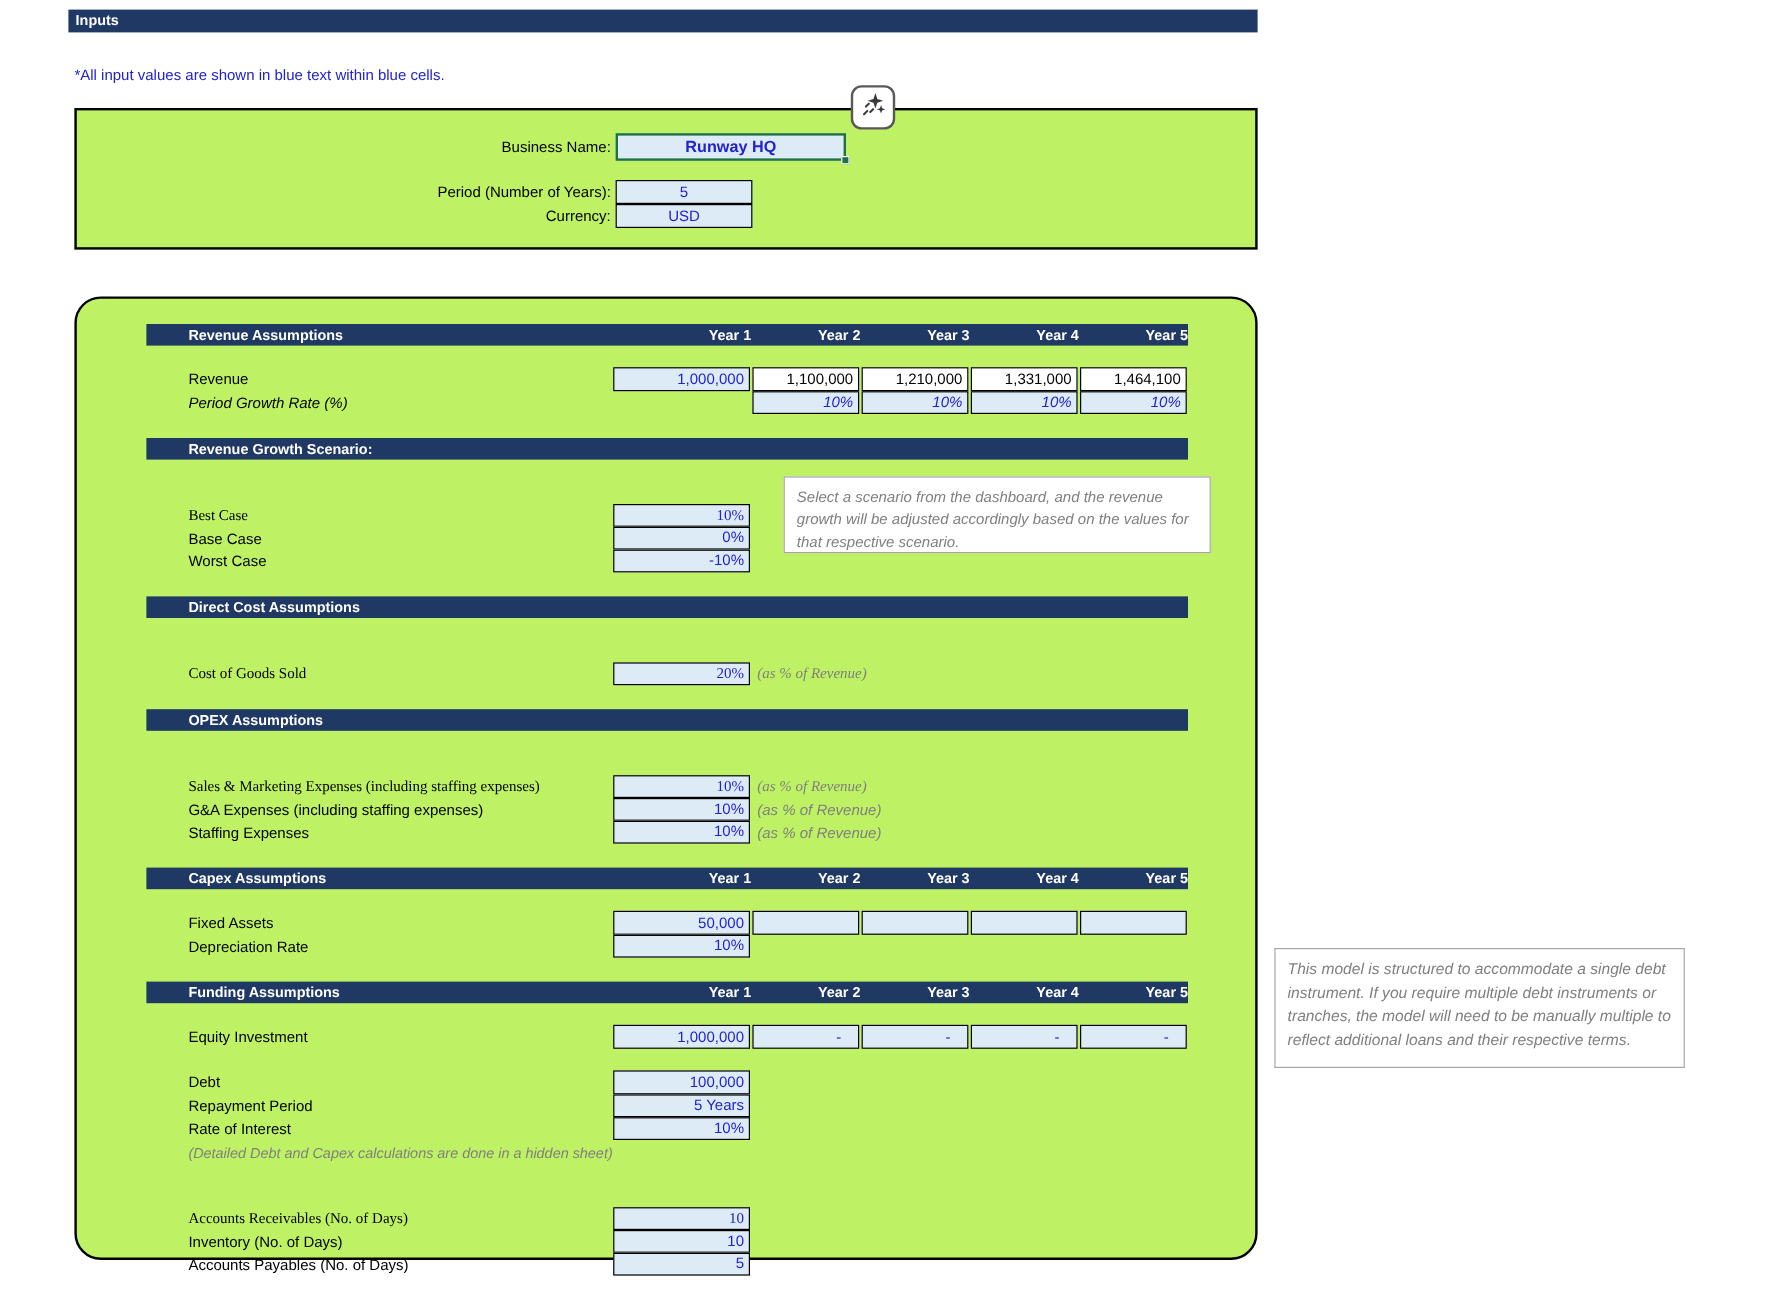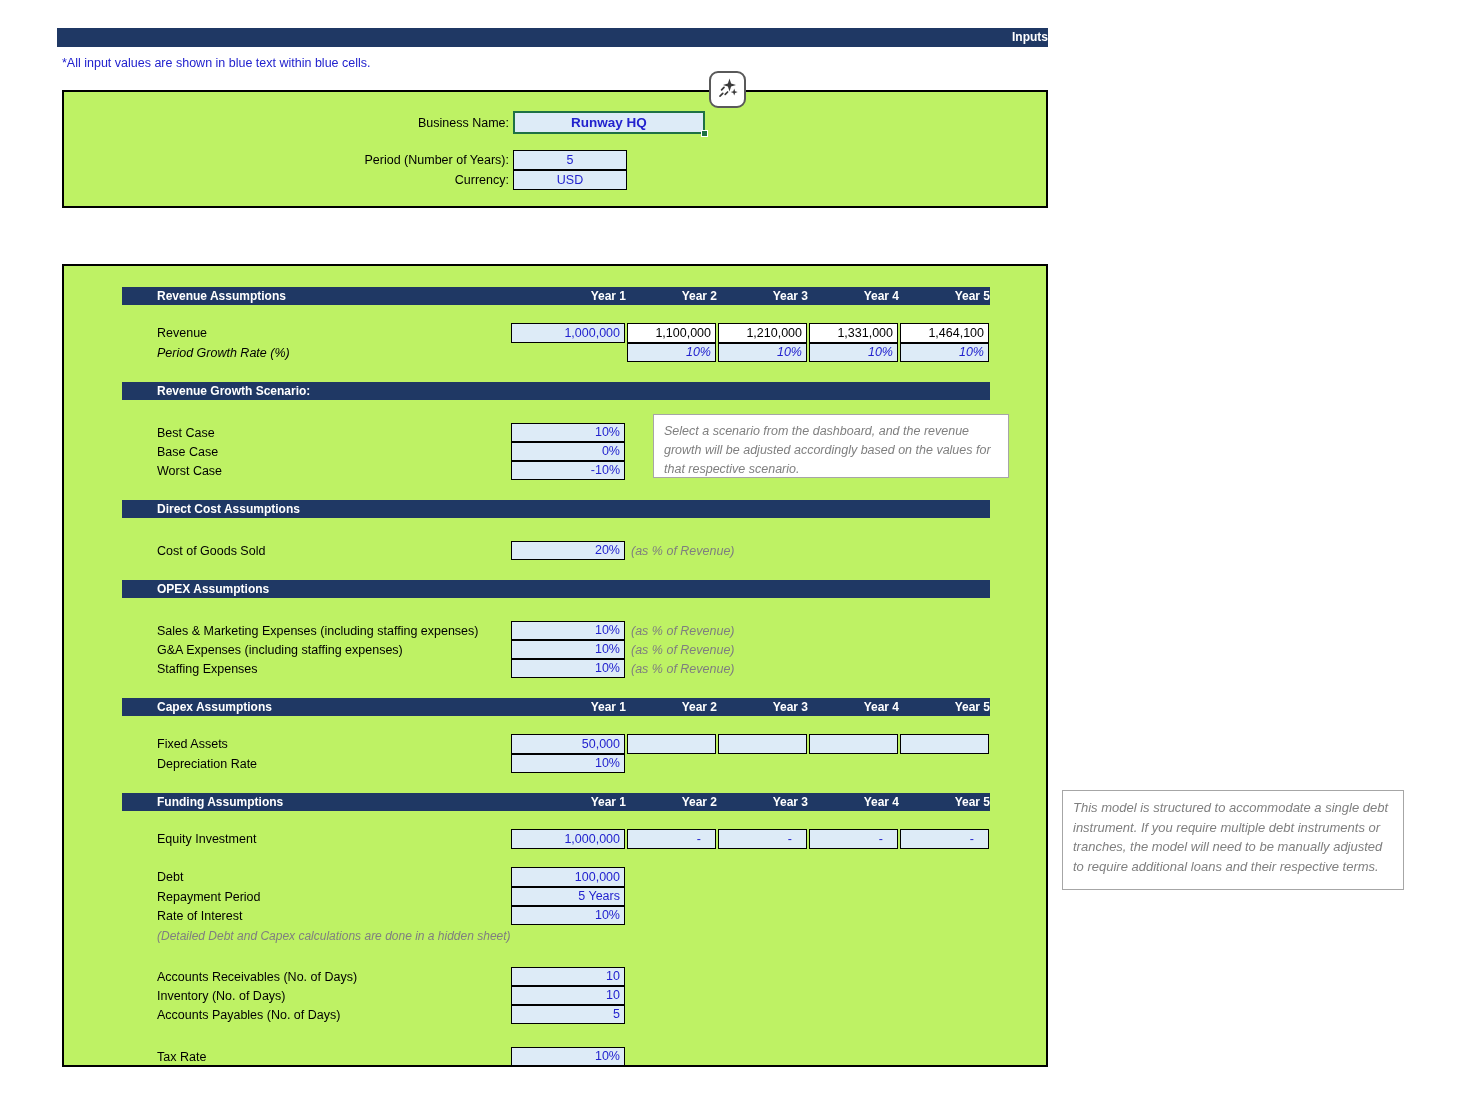--- a/index.html
+++ b/index.html
@@ -4,23 +4,23 @@
 <style>
   * { margin:0; padding:0; box-sizing:border-box; }
   html,body { background:#ffffff; }
   body {
     width:1474px; height:1096px; position:relative;
     font-family:"Liberation Sans", sans-serif; color:#000;
   }
 
   
   .inputs-bar {
-    position:absolute; left:57px; top:28px; width:991px; height:19px;
+    position:absolute; left:57px; top:8px; width:991px; height:19px;
     background:#1F3864; color:#fff; font-weight:bold; font-size:12px;
-    line-height:19px; padding-left:6px;text-align:right;
+    line-height:19px; padding-left:6px;
   }
   .top-note {
     position:absolute; left:62px; top:56px; color:#2222CE; font-size:12.5px;
   }
 
   
   .box { position:absolute; border:2px solid #000; background:#bef264; }
   .box1 { left:62px; top:90px; width:986px; height:118px; }
   .b1-label { position:absolute; left:0; width:445px; text-align:right; font-size:12.5px; }
   .b1-cell {
@@ -38,21 +38,21 @@
   .sm-cell { width:114px; height:20px; border:1px solid #000; line-height:18px; }
 
   
   .magic-btn {
     position:absolute; left:709px; top:71px; width:37px; height:37px;
     background:#fff; border:2px solid #595959; border-radius:9px; z-index:5;
     display:flex; align-items:center; justify-content:center; cursor:pointer;
   }
 
   
-  .box2 { left:62px; top:264px; width:986px; height:803px; }
+  .box2 { left:62px; top:247px; width:986px; height:803px;border-radius:22px; }
   .content { position:absolute; left:58px; top:21px; width:868px; }
 
   .grid { display:grid; grid-template-columns:388px 116px 91px 91px 91px 91px; }
   .bar { background:#1F3864; color:#fff; height:18px; line-height:18px; font-size:12px; font-weight:bold; }
   .bar-title { padding-left:35px; }
   .yr { text-align:right; }
 
   .grid-row { height:19px; align-items:center; font-size:12.5px; }
   .grid-row.tall { height:20px; }
   .label { padding-left:35px; white-space:nowrap; }
@@ -60,21 +60,21 @@
   .cell {
     background:#DDEBF7; border:1px solid #000; color:#2222CE;
     text-align:right; padding-right:4px; height:100%; margin:0 1px;
     line-height:17px; font-size:12.5px; overflow:hidden;
   }
   .tall .cell { line-height:18px; }
   .cell.white { background:#fff; color:#000; }
   .cell.dash { padding-right:14px; }
   .suffix { grid-column:3 / 7; color:#7F7F7F; font-style:italic; padding-left:5px; white-space:nowrap; }
 
-  .mt18 { margin-top:18px; } .mt19 { margin-top:23px; }
+  .mt18 { margin-top:18px; } .mt19 { margin-top:37px;font-family:Liberation Serif, serif; }
   .mt20 { margin-top:20px; } .mt4  { margin-top:4px; }
 
   .note-box {
     border:1px solid #A6A6A6; color:#7F7F7F; font-style:italic;
     font-size:12.5px; line-height:1.5; padding:7px 10px; background:#fff;
   }
   .scenario-note { position:absolute; left:589px; top:148px; width:356px; height:64px; }
   .side-note { position:absolute; left:1062px; top:790px; width:342px; height:100px; font-size:13px; }
   .gray-line { color:#7F7F7F; font-style:italic; font-size:12px; padding-left:35px; height:15px; line-height:15px; }
 </style>
@@ -250,13 +250,13 @@
     <div class="grid grid-row mt19">
       <div class="label">Tax Rate</div>
       <div class="cell">10%</div>
     </div>
 
   </div>
 
   <div class="note-box scenario-note">Select a scenario from the dashboard, and the revenue growth will be adjusted accordingly based on the values for that respective scenario.</div>
 </div>
 
-<div class="note-box side-note">This model is structured to accommodate a single debt instrument. If you require multiple debt instruments or tranches, the model will need to be manually adjusted to require additional loans and their respective terms.</div>
+<div class="note-box side-note">This model is structured to accommodate a single debt instrument. If you require multiple debt instruments or tranches, the model will need to be manually multiple to reflect additional loans and their respective terms.</div>
 
 </body></html>

